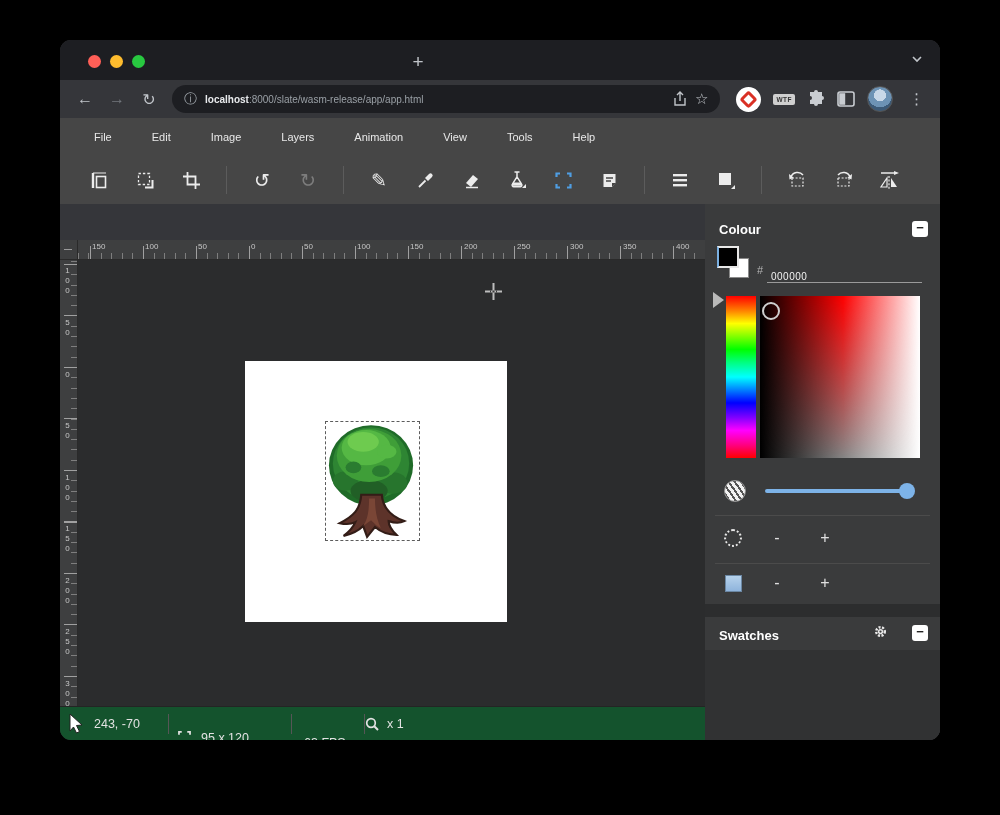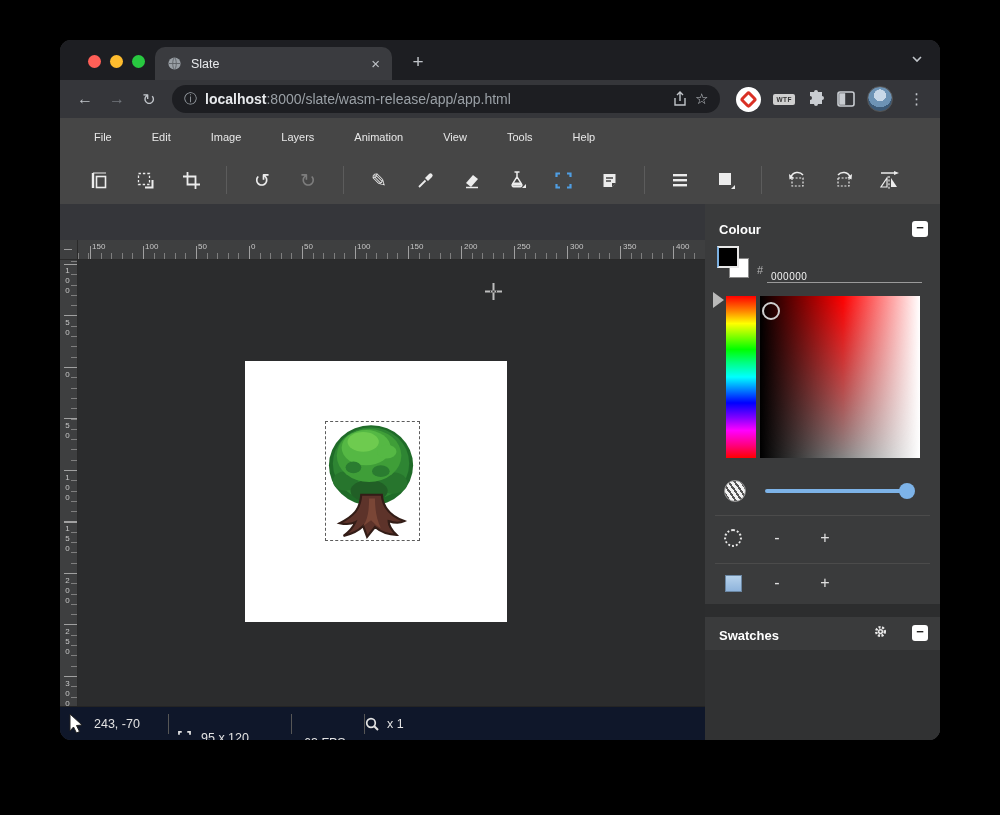--- a/index.html
+++ b/index.html
@@ -24,21 +24,21 @@
   .strip-chevron { position:absolute; right:16px; top:12px; }
 
   
   .urlbar { height:38px; background:#35363a; display:flex; align-items:center; padding:0 12px; gap:6px; flex:none; }
   .nav-btn { width:26px; height:26px; display:flex; align-items:center; justify-content:center;
     color:#c0c4c9; font-size:16px; border-radius:50%; flex:none; }
   .nav-btn.dim { color:#73777d; }
   .omnibox { flex:1; height:28px; background:#1d1e22; border-radius:14px; display:flex;
     align-items:center; padding:0 12px; gap:8px; margin:0 4px; min-width:0; }
   .omni-info { color:#9aa0a6; font-size:13px; flex:none; }
-  .url-text { font-size:14px; white-space:nowrap; overflow:hidden; flex:1; }
+  .url-text { font-size:10px; white-space:nowrap; overflow:hidden; flex:1; }
   .url-host { color:#e8eaed; }
   .url-path { color:#9aa0a6; }
   .omni-ic { color:#c0c4c9; flex:none; display:flex; align-items:center; }
   .ext-row { display:flex; align-items:center; gap:12px; padding-left:6px; flex:none; }
   .ext-red { width:25px; height:25px; border-radius:50%; background:#fff; display:flex; align-items:center; justify-content:center; }
   .ext-red-in { width:13px; height:13px; border:3px solid #d93025; border-radius:3px; transform:rotate(45deg); background:#fff; }
   .ext-wtf { background:#cfcfcf; color:#333; font-size:6.5px; font-weight:bold; padding:2px 3px; border-radius:2px; letter-spacing:.5px; }
   .avatar { width:26px; height:26px; border-radius:50%;
     background:radial-gradient(circle at 50% 35%, #c8d8e8 0 30%, #6d93b5 31% 60%, #3c5a77 61%);
     border:1px solid #555; }
@@ -78,21 +78,21 @@
   .rl-l { position:absolute; left:2px; font-size:8px; color:#c6c6c6;
     writing-mode:vertical-rl; text-orientation:upright; letter-spacing:1px; line-height:10px; }
 
   .canvas-white { position:absolute; left:185px; top:121px; width:262px; height:261px; background:#ffffff; }
   .selection-box { position:absolute; left:265px; top:181px; width:95px; height:120px;
     border:1px dashed #5c5c5c; z-index:3; }
   .tree-svg { position:absolute; left:266px; top:182px; width:93px; height:118px; z-index:2; }
   .crosshair { position:absolute; left:425px; top:43px; width:17px; height:17px; z-index:3; }
 
   
-  .statusbar { height:34px; background:#0f172a; border-top:1px solid #242424; display:flex;
+  .statusbar { height:34px; background:#14532d; border-top:1px solid #242424; display:flex;
     align-items:center; color:#e2e2e2; font-size:12.5px; flex:none;text-align:right; }
   .sb-seg { display:flex; align-items:center; gap:9px; padding-left:8px; }
   .sb-div { width:1px; height:20px; background:#565656; flex:none; }
   .sb-1 { width:108px; } .sb-2 { width:122px;margin-top:28px; } .sb-3 { width:72px; padding-left:12px;margin-top:38px; }
   .sb-4 { flex:1; padding-left:12px; }
   .sb-zoom { display:flex; align-items:center; gap:8px; margin-right:38px; }
 
   
   .panel { width:235px; background:#3a3b3c; position:relative; flex:none; }
   .p-title { position:absolute; left:14px; font-size:13px; font-weight:bold; color:#fff; }
@@ -139,30 +139,20 @@
 <body>
 
 <div class="window">
 
   <div class="tabstrip">
     <div class="traffic">
       <div class="light" style="background:#ff5f57"></div>
       <div class="light" style="background:#febc2e"></div>
       <div class="light" style="background:#28c840"></div>
     </div>
-    <div class="tab">
-      <span>
-        <svg width="15" height="15" viewBox="0 0 16 16">
-            <circle cx="8" cy="8" r="6.5" fill="#9aa0a6"></circle>
-            <path d="M2 8h12 M8 1.5c-2.5 2-2.5 11 0 13 M8 1.5c2.5 2 2.5 11 0 13" stroke="#5f6368" stroke-width="1" fill="none"></path>
-          </svg>
-      </span>
-      <span class="tab-title">Slate</span>
-      <span class="tab-close">×</span>
-    </div>
     <div class="newtab">+</div>
     <div class="strip-chevron">
       <svg width="14" height="14" viewBox="0 0 14 14">
           <path d="M3 5l4 4 4-4" stroke="#c0c4c9" stroke-width="1.6" fill="none"></path>
         </svg>
     </div>
   </div>
 
   <div class="urlbar">
     <div class="nav-btn">←</div>

